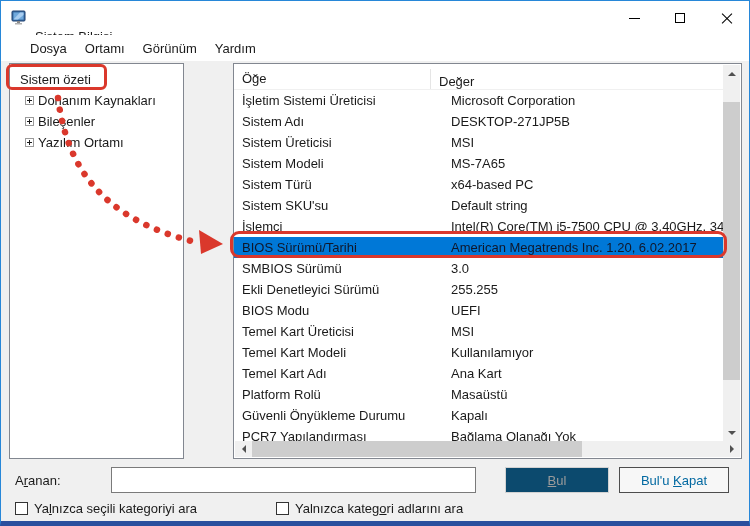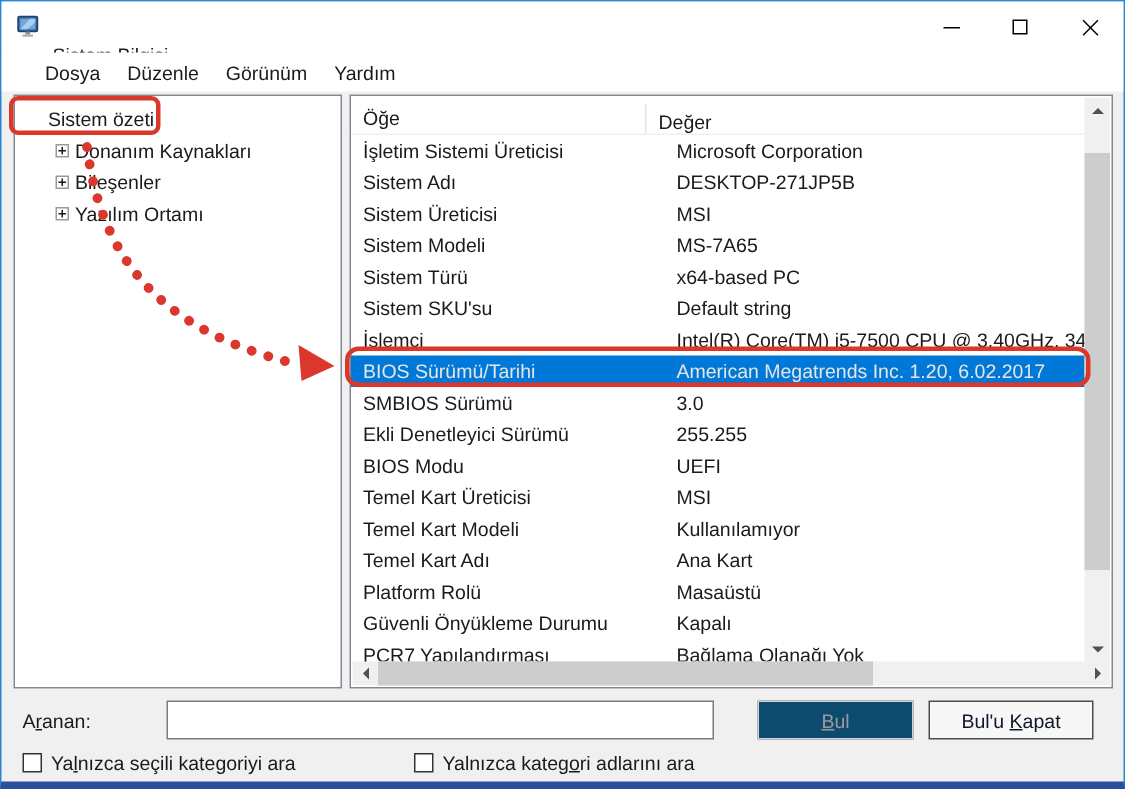--- a/index.html
+++ b/index.html
@@ -21,42 +21,42 @@
   .glyph-close::before,.glyph-close::after { content:""; position:absolute; left:-1px; top:5px; width:14px; height:1px; background:#000; }
   .glyph-close::before { transform:rotate(45deg); }
   .glyph-close::after { transform:rotate(-45deg); }
 
   
   .menubar { position:absolute; top:34px; left:0; right:0; height:26px; background:#fff; display:flex; align-items:center; padding-left:20px; }
   .menu-item { padding:4px 9px; }
 
   
   .panel { position:absolute; background:#fff; border:1px solid #828790; }
-  #tree-panel { left:8px; top:62px; width:219px; height:396px; padding-top:5px;padding-left:12px; }
+  #tree-panel { left:8px; top:62px; width:175px; height:396px; padding-top:5px; }
   #table-panel { left:232px; top:62px; width:509px; height:396px; overflow:hidden; }
 
   
   .tree-row { height:21px; display:flex; align-items:center; white-space:nowrap; }
   .tree-row .lbl { padding-left:4px; }
   .tree-row.root { padding-left:6px; }
   .tree-row.exp { padding-left:15px; }
   .expander { flex:none; width:9px; height:9px; border:1px solid #9a9a9a; background:#fff; position:relative; display:none; }
   .tree-row.exp .expander { display:block; }
   .expander::before { content:""; position:absolute; left:1px; top:3px; width:5px; height:1px; background:#1a1a1a; }
   .expander::after  { content:""; position:absolute; left:3px; top:1px; width:1px; height:5px; background:#1a1a1a; }
 
   
   .thead { position:absolute; top:0; left:0; right:17px; height:26px; background:#fff; border-bottom:1px solid #f0f0f0; display:flex; align-items:flex-end; }
   .thead .h1 { width:197px; padding-left:8px; flex:none; border-right:1px solid #e5e5e5; height:20px; line-height:20px; }
   .thead .h2 { padding-left:8px; }
   .rows { position:absolute; top:26px; left:0; width:490px; bottom:16px; overflow:hidden; }
   .trow { height:21px; display:flex; align-items:center;gap:12px; }
   .trow .c1 { flex:none; width:197px; padding-left:8px; white-space:nowrap; overflow:hidden; }
   .trow .c2 { padding-left:8px; white-space:nowrap; }
-  .trow.sel { background:#0078d7; color:#e5e5e5; }
+  .trow.sel { background:#0078d7; color:#0f172a; }
 
   
   .vscroll { position:absolute; top:1px; right:1px; width:17px; bottom:17px; background:#f0f0f0; }
   .vthumb { position:absolute; top:37px; left:0; width:17px; height:278px; background:#cdcdcd; }
   .hscroll { position:absolute; left:1px; right:1px; bottom:1px; height:16px; background:#f0f0f0; }
   .hthumb { position:absolute; left:17px; top:0; height:16px; width:330px; background:#cdcdcd; }
   .sb-btn { position:absolute; width:17px; height:17px; display:flex; align-items:center; justify-content:center; }
   .arr { width:0; height:0; border:4px solid transparent; }
   .arr.up   { border-bottom-color:#505050; margin-top:-4px; }
   .arr.down { border-top-color:#505050; margin-bottom:-4px; }
@@ -70,21 +70,21 @@
   #anno-tree { left:5px; top:63px; width:101px; height:26px; }
   #anno-row  { left:229px; top:230px; width:497px; height:27px; border-radius:9px; }
   #anno-arrow { position:absolute; left:0; top:0; width:750px; height:526px; pointer-events:none; z-index:21; }
 
   
   .search-label { position:absolute; left:14px; top:472px; }
   .u { text-decoration:underline; }
   .search-input { position:absolute; left:110px; top:466px; width:365px; height:26px; border:1px solid #7a7a7a; background:#fff; font:inherit; padding:0 4px; }
   .btn { position:absolute; top:466px; height:26px; text-align:center; line-height:24px; font:inherit; }
   #btn-find { left:504px; width:104px; background:#0c4a6e; border:1px solid #d2d2d2; color:#9b9b9b; }
-  #btn-close-find { left:618px; width:110px; background:#f7f7f7; border:1px solid #4d4d4d; color:#0f172a; }
+  #btn-close-find { left:618px; width:110px; background:#f7f7f7; border:1px solid #4d4d4d; color:#0369a1; }
   .cb-row { position:absolute; top:500px; display:flex; align-items:center;text-align:right; }
   #cb1 { left:14px; } #cb2 { left:275px; }
   .cb-box { width:13px; height:13px; border:1px solid #333; background:#fff; margin-right:6px; flex:none; }
 </style>
 </head>
 <body>
 
 <div id="window">
 
   <div class="titlebar">
@@ -104,21 +104,21 @@
           <span class="glyph-max"></span>
         </button>
       <button class="win-btn">
           <span class="glyph-close"></span>
         </button>
     </div>
   </div>
 
   <div class="menubar">
     <span class="menu-item">Dosya</span>
-      <span class="menu-item">Düzenle</span>
+      <span class="menu-item">Ortamı</span>
       <span class="menu-item">Görünüm</span>
       <span class="menu-item">Yardım</span>
   </div>
 
   <div id="tree-panel" class="panel">
     <div class="tree-row root sel">
 
         <span class="lbl">Sistem özeti</span>
       </div>
       <div class="tree-row exp">

